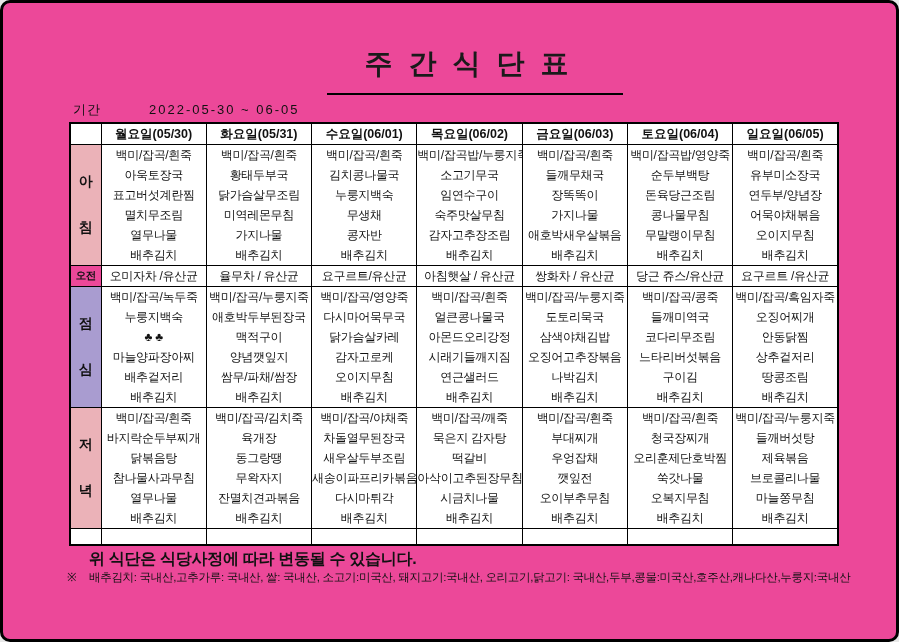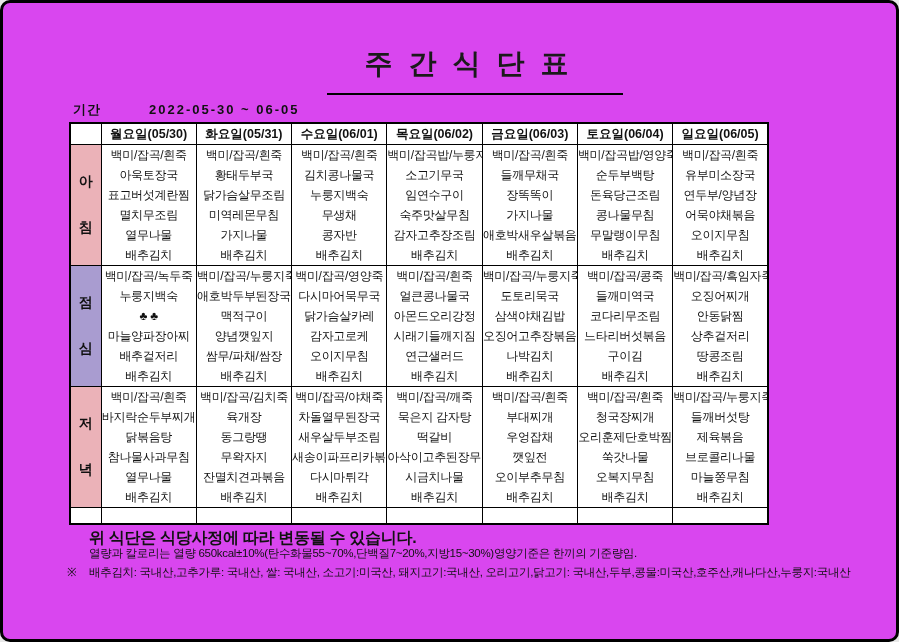--- a/index.html
+++ b/index.html
@@ -1,18 +1,18 @@
 <!DOCTYPE html>
 <html><head>
 <meta charset="utf-8">
 <style>
   html,body { margin:0; padding:0; background:#e8e8e8; }
   .page {
     width: 899px; height: 642px;
-    background: #d946ef;
+    background: #ec4899;
     border: 3px solid #000;
     border-radius: 10px;
     box-sizing: border-box;
     position: relative;
     font-family: "Liberation Sans", sans-serif;
     color: #111;
     overflow: hidden;
   }
   .title-wrap { text-align: center; margin-top: 42px; }
   .page-title {
@@ -22,29 +22,29 @@
     font-size: 28px;
     font-weight: 600;
     letter-spacing: 16px;
     color: #1a1a1a;
     border-bottom: 2px solid #000;
     padding: 0 38px 10px 38px;
   }
   .period-row {
     display: flex; align-items: baseline;
     margin: 6px 0 3px 70px;
-    font-size: 13px; font-weight: bold; letter-spacing: 1px;
+    font-size: 13px; font-weight: normal; letter-spacing: 1px;
   }
   .period-value { margin-left: 48px; letter-spacing: 2px; }
 
   table.menu {
     border-collapse: collapse;
     table-layout: fixed;
     margin-left: 66px;
-    width: 700px;
+    width: 770px;
     border: 2px solid #000;
   }
   table.menu th, table.menu td {
     border: 1px solid #000;
     padding: 0;
     text-align: center;
     vertical-align: middle;
     overflow: hidden;
   }
   col.label-col { width: 31px; }
@@ -165,20 +165,30 @@
           </td>
           <td class="meal-cell">
             <div class="line">백미/잡곡/흰죽</div>
             <div class="line">유부미소장국</div>
             <div class="line">연두부/양념장</div>
             <div class="line">어묵야채볶음</div>
             <div class="line">오이지무침</div>
             <div class="line">배추김치</div>
           </td>
         </tr>
+        <tr class="snack-row">
+          <th class="snack-label">오전</th>
+          <td class="snack-cell">오미자차 /유산균</td>
+          <td class="snack-cell">율무차 / 유산균</td>
+          <td class="snack-cell">요구르트/유산균</td>
+          <td class="snack-cell">아침햇살 / 유산균</td>
+          <td class="snack-cell">쌍화차 / 유산균</td>
+          <td class="snack-cell">당근 쥬스/유산균</td>
+          <td class="snack-cell">요구르트  /유산균</td>
+        </tr>
         <tr class="meal-row">
           <th class="meal-label" style="background: rgb(169, 156, 208);">
             <div class="stack">
               <span>점</span>
               <span>심</span>
             </div>
           </th>
           <td class="meal-cell">
             <div class="line">백미/잡곡/녹두죽</div>
             <div class="line">누룽지백숙</div>
@@ -308,20 +318,19 @@
           <td></td>
           <td></td>
           <td></td>
           <td></td>
         </tr>
       </tbody>
   </table>
 
   <div class="notes">
     <div class="note-bold">위 식단은 식당사정에 따라 변동될 수 있습니다.</div>
-    <div class="note-plain">열량과 칼로리는 열량 650kcal±10%(탄수화물55~70%,단백질7~20%,지방15~30%)영양기준은 한끼의 기준량임.</div>
     <div class="note-origin-row">
       <span class="note-marker">※</span>
       <span class="note-origin">배추김치: 국내산,고추가루: 국내산, 쌀: 국내산, 소고기:미국산, 돼지고기:국내산, 오리고기,닭고기: 국내산,두부,콩물:미국산,호주산,캐나다산,누룽지:국내산</span>
     </div>
   </div>
 
 </div>
 
 </body></html>

